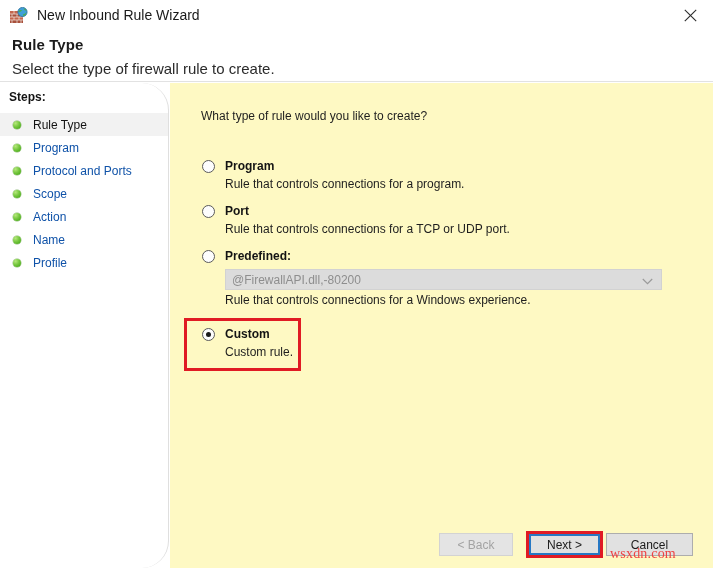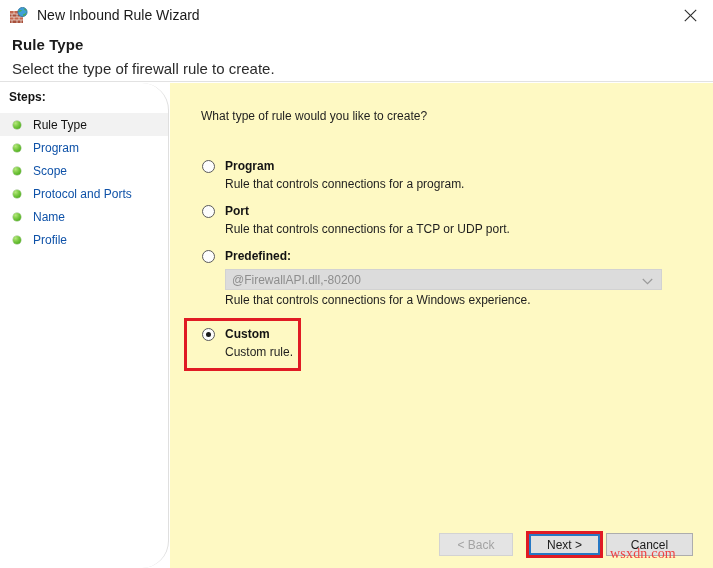--- a/index.html
+++ b/index.html
@@ -314,28 +314,32 @@
       <span class="step-label">Rule Type</span>
     </div>
 
     <div class="step-item">
       <span class="step-bullet"></span>
       <span class="step-label">Program</span>
     </div>
 
     <div class="step-item">
       <span class="step-bullet"></span>
+      <span class="step-label">Protocol and Ports</span>
+    </div>
+
+    <div class="step-item">
+      <span class="step-bullet"></span>
       <span class="step-label">Scope</span>
     </div>
 
     <div class="step-item">
       <span class="step-bullet"></span>
-      <span class="step-label">Protocol and Ports</span>
-    </div>
-
+      <span class="step-label">Action</span>
+    </div>
 
     <div class="step-item">
       <span class="step-bullet"></span>
       <span class="step-label">Name</span>
     </div>
 
     <div class="step-item">
       <span class="step-bullet"></span>
       <span class="step-label">Profile</span>
     </div>

